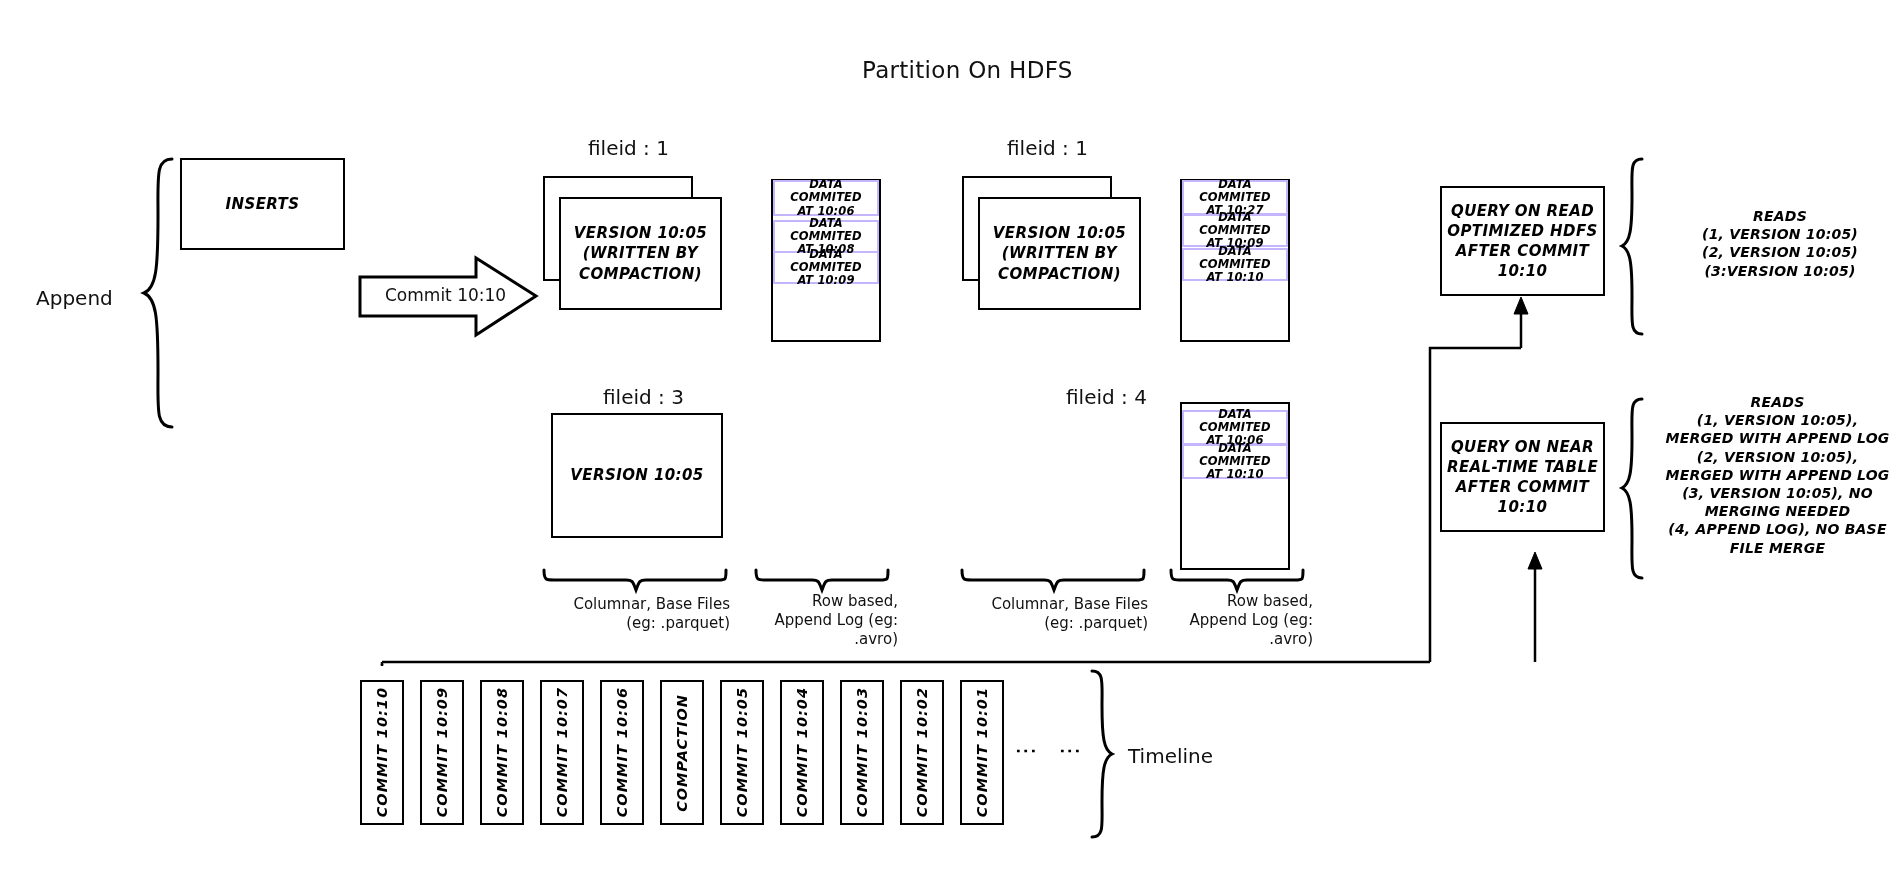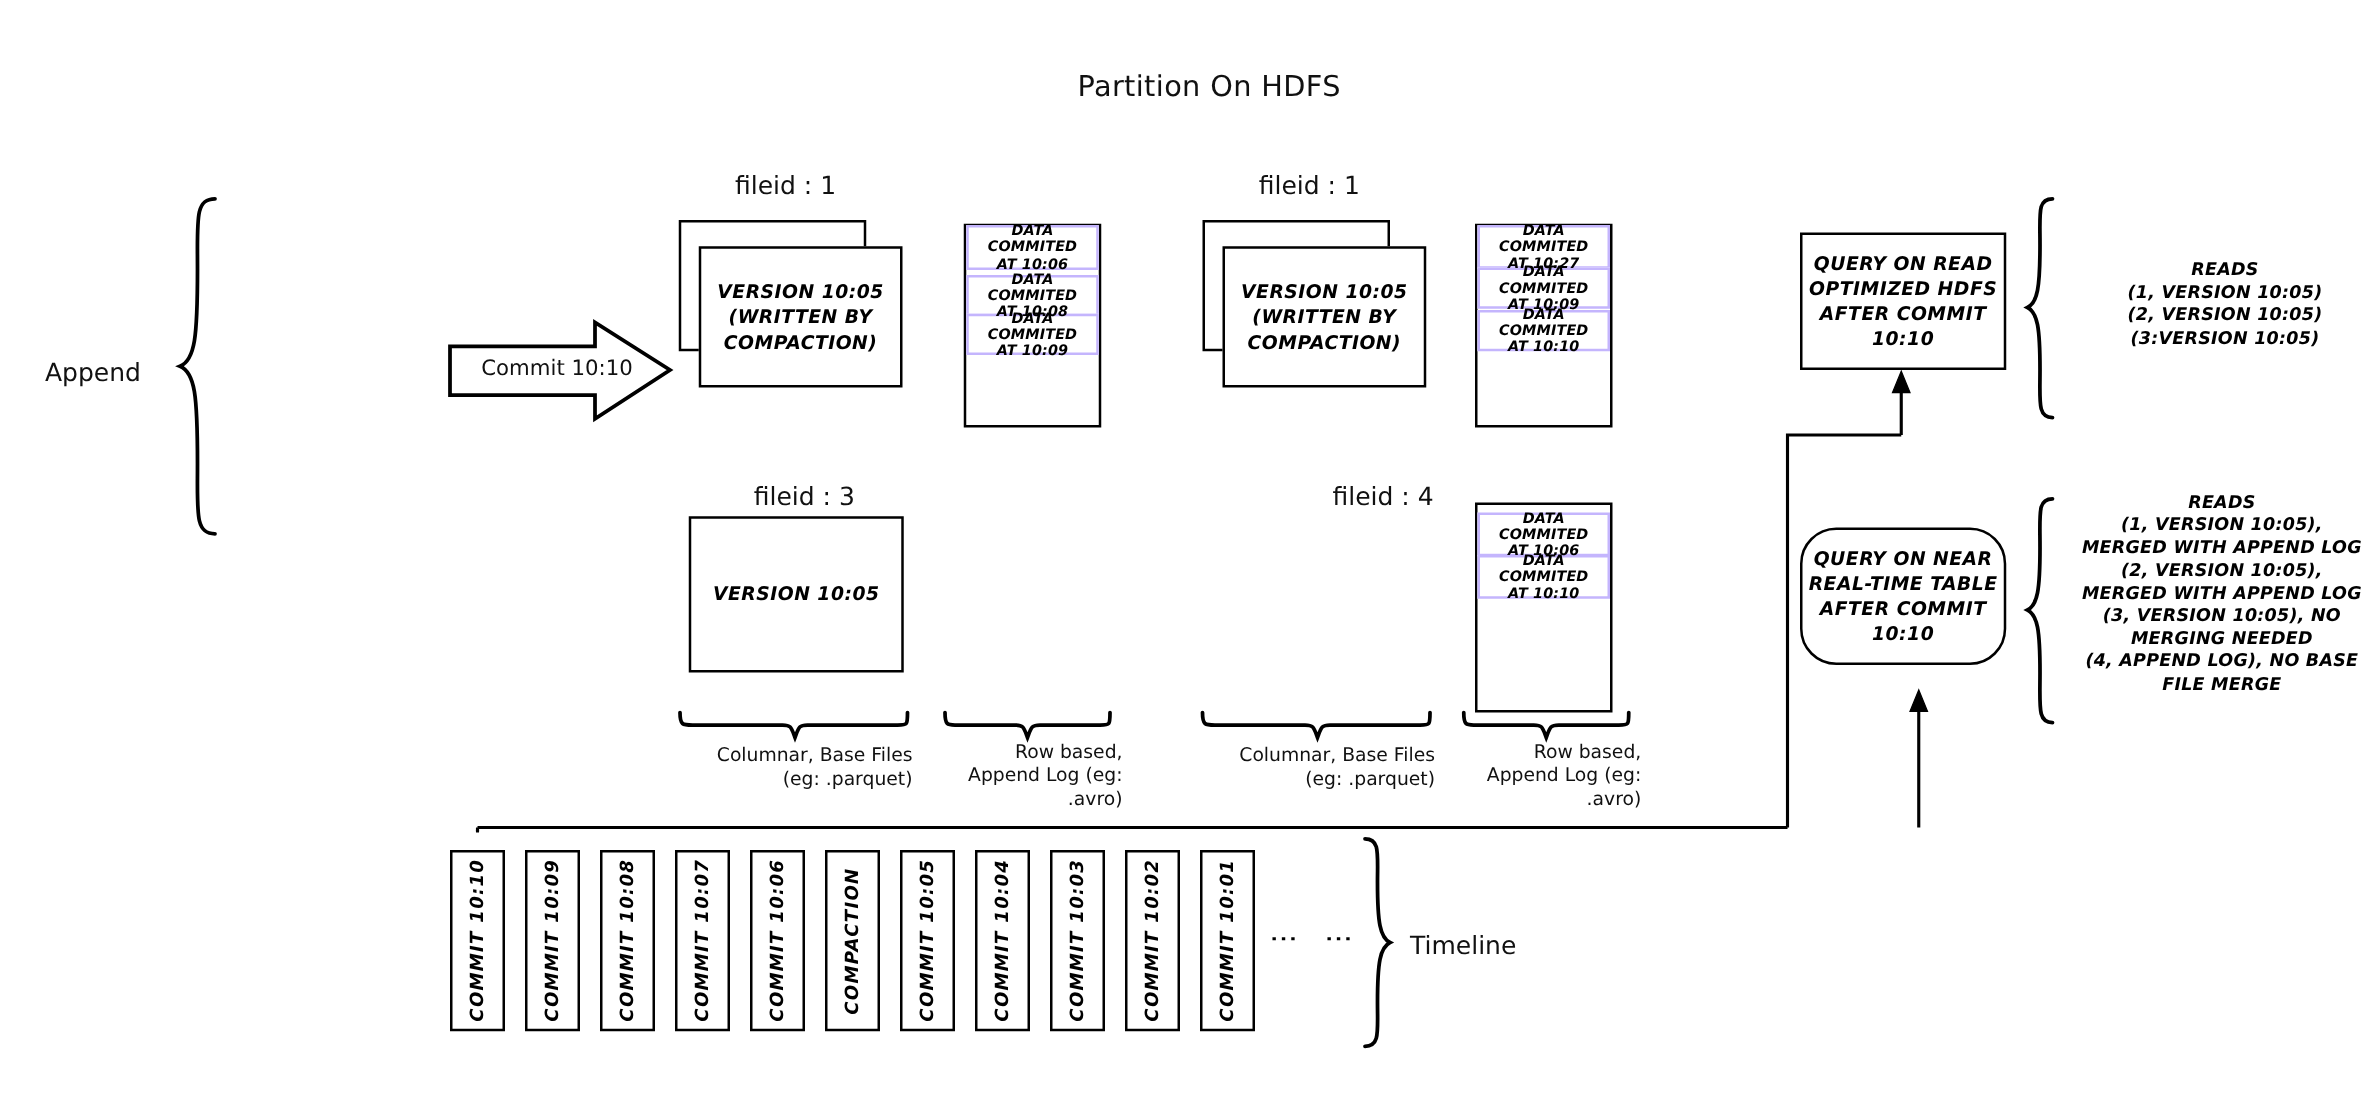--- a/index.html
+++ b/index.html
@@ -132,20 +132,23 @@
 <div id="canvas">
 
   <div class="abs title-text" style="left:862px; top:57px;">Partition On HDFS</div>
 
   <div class="abs plain-text" style="left:36px; top:286px;">Append</div>
 
   <svg class="abs" style="left:138px; top:155px;" width="40" height="280">
     <path d="M34 4 C18 4 20 20 20 60 C20 115 18 133 6 138 C18 143 20 161 20 216 C20 256 18 272 34 272" fill="none" stroke="#000" stroke-width="3" stroke-linecap="round"></path>
   </svg>
 
+  <div class="abs box" style="left:180px; top:158px; width:165px; height:92px;">
+    <span class="comic-text">INSERTS</span>
+  </div>
 
 
   <svg class="abs" style="left:358px; top:254px;" width="182" height="86">
     <path d="M2 23 L118 23 L118 4 L178 42 L118 81 L118 62 L2 62 Z" fill="#fff" stroke="#000" stroke-width="3" stroke-linejoin="miter"></path>
   </svg>
   <div class="abs plain-text" style="left:385px; top:285px; font-size:17px;">Commit 10:10</div>
 
   <div class="abs plain-text" style="left:588px; top:136px;">fileid : 1</div>
 
   <div class="abs box-back" style="left:543px; top:176px; width:150px; height:105px;"></div>
@@ -300,21 +303,21 @@
     <path d="M22 3 C10 3 12 14 12 40 C12 74 10 86 2 90 C10 94 12 106 12 140 C12 166 10 178 22 178" fill="none" stroke="#000" stroke-width="3" stroke-linecap="round"></path>
   </svg>
 
   <div class="abs reads-text" style="left:1655px; top:207px; width:250px;">
     <div>READS</div>
     <div>(1, VERSION 10:05)</div>
     <div>(2, VERSION 10:05)</div>
     <div>(3:VERSION 10:05)</div>
   </div>
 
-  <div class="abs box" style="left:1440px; top:422px; width:165px; height:110px;border-radius:29px;">
+  <div class="abs box" style="left:1440px; top:422px; width:165px; height:110px;">
     <div class="comic-text">
       <div>QUERY ON NEAR</div>
       <div>REAL-TIME TABLE</div>
       <div>AFTER COMMIT</div>
       <div>10:10</div>
     </div>
   </div>
 
   <svg class="abs" style="left:1620px; top:396px;" width="32" height="186">
     <path d="M22 3 C10 3 12 14 12 42 C12 76 10 88 2 92 C10 96 12 108 12 142 C12 170 10 182 22 182" fill="none" stroke="#000" stroke-width="3" stroke-linecap="round"></path>

